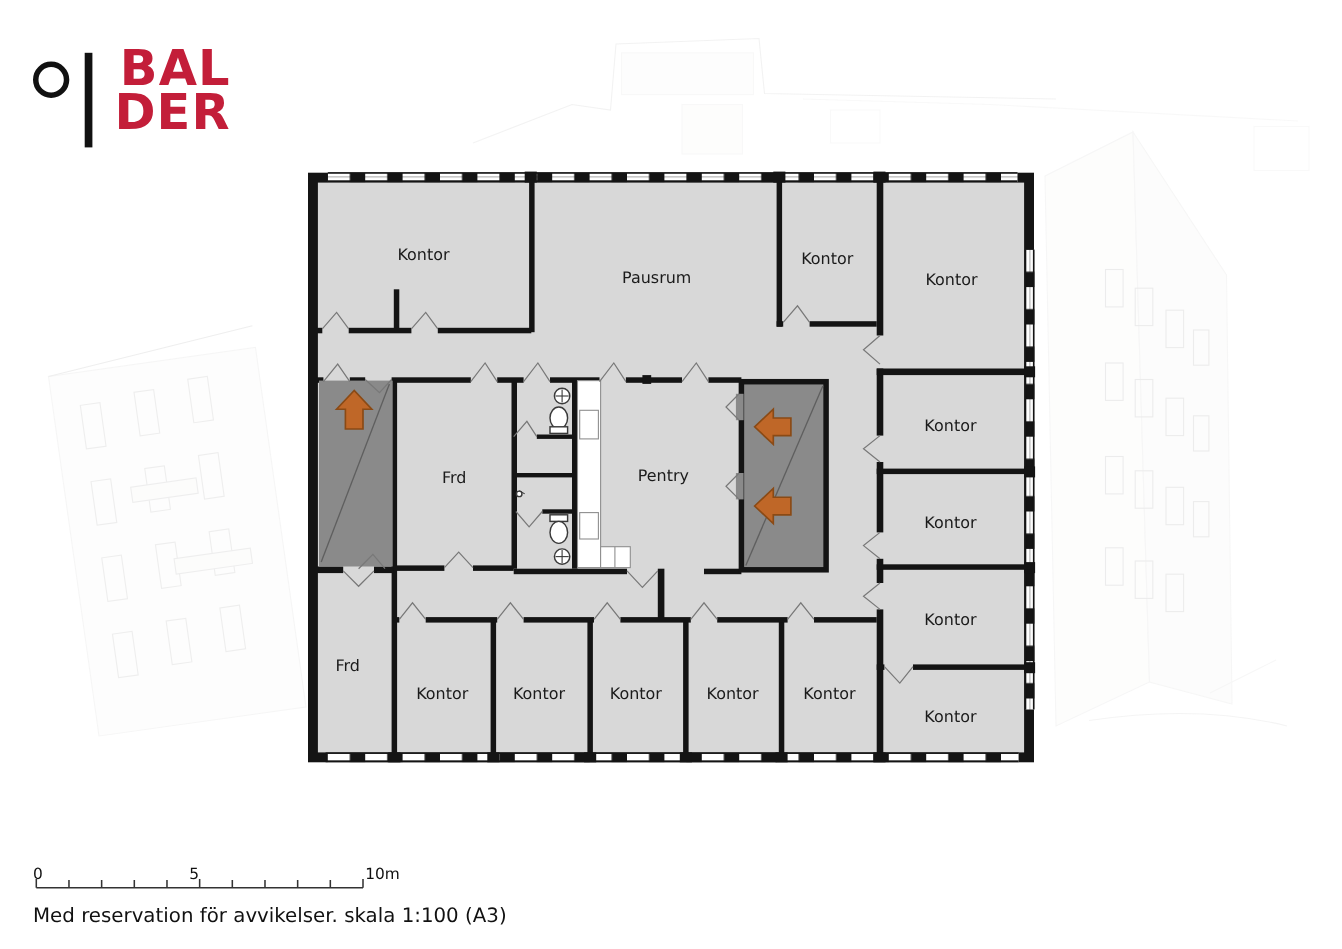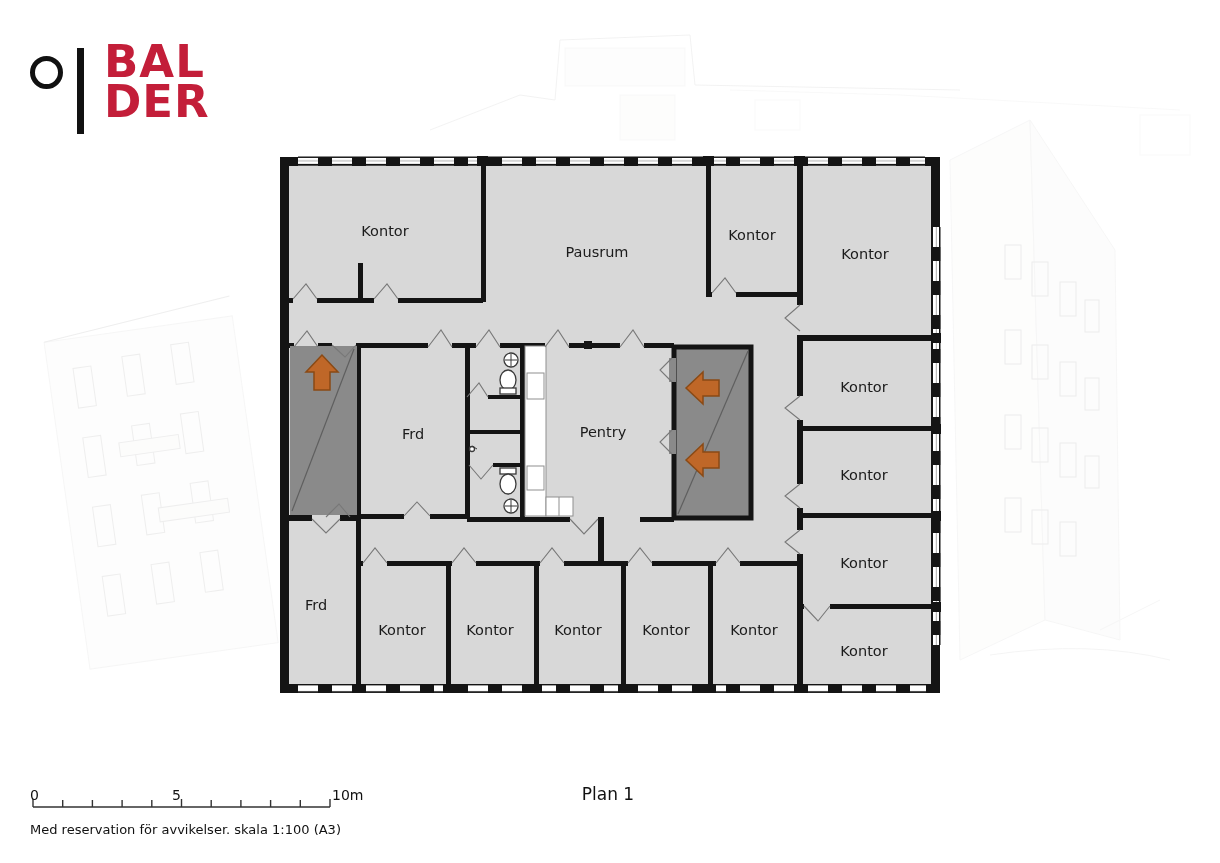--- a/index.html
+++ b/index.html
@@ -1,33 +1,33 @@
 <!DOCTYPE html>
 <html><head>
 <meta charset="utf-8">
 <style>
   html,body{margin:0;padding:0;background:#ffffff;}
   .page{position:relative;width:1220px;height:863px;background:#ffffff;overflow:hidden;
         font-family:"DejaVu Sans","Liberation Sans",sans-serif;}
   .plan-svg{position:absolute;left:0;top:0;width:1220px;height:863px;}
   
-  .logo{position:absolute;left:14px;top:20px;width:220px;height:120px;}
+  .logo{position:absolute;left:14px;top:20px;width:220px;height:120px;text-align:right;}
   .logo-ring{position:absolute;left:16px;top:36px;width:23px;height:23px;border:5px solid #111;border-radius:50%;}
   .logo-bar{position:absolute;left:63px;top:28px;width:7px;height:86px;background:#111;}
   .logo-text{position:absolute;left:90px;top:22px;font-size:45px;font-weight:700;line-height:0.88;
              letter-spacing:1px;color:#c31e39;font-family:"DejaVu Sans","Liberation Sans",sans-serif;}
   
   .title-block{position:absolute;left:408px;top:781px;width:400px;text-align:center;color:#111;}
   .title-line1{font-size:17px;}
   .title-line2{font-size:17px;margin-top:3px;}
   .scale-label{position:absolute;top:787px;font-size:14px;color:#111;}
   .scale-0{left:30px;}
   .scale-5{left:172px;}
   .scale-10{left:332px;}
-  .footer-note{position:absolute;left:30px;top:822px;font-size:13px;color:#111;}
+  .footer-note{position:absolute;left:30px;top:822px;font-size:18px;color:#111;}
   .room-label{font-size:14.5px;fill:#1b1b1b;}
 </style>
 </head>
 <body>
 
 <div class="page">
 
   <svg class="plan-svg" viewBox="0 0 1220 863" xmlns="http://www.w3.org/2000/svg">
     <defs>
       <pattern id="winH" width="34" height="9" patternUnits="userSpaceOnUse" x="298" y="156.5">
@@ -287,21 +287,20 @@
   <div class="logo">
     <div class="logo-ring"></div>
     <div class="logo-bar"></div>
     <div class="logo-text">
       <div>BAL</div>
       <div>DER</div>
     </div>
   </div>
 
   <div class="title-block">
-    <div class="title-line2">Plan 1</div>
   </div>
 
   <div class="scale-label scale-0">0</div>
   <div class="scale-label scale-5">5</div>
   <div class="scale-label scale-10">10m</div>
   <div class="footer-note">Med reservation för avvikelser. skala 1:100 (A3)</div>
 
 </div>
 
 </body></html>

